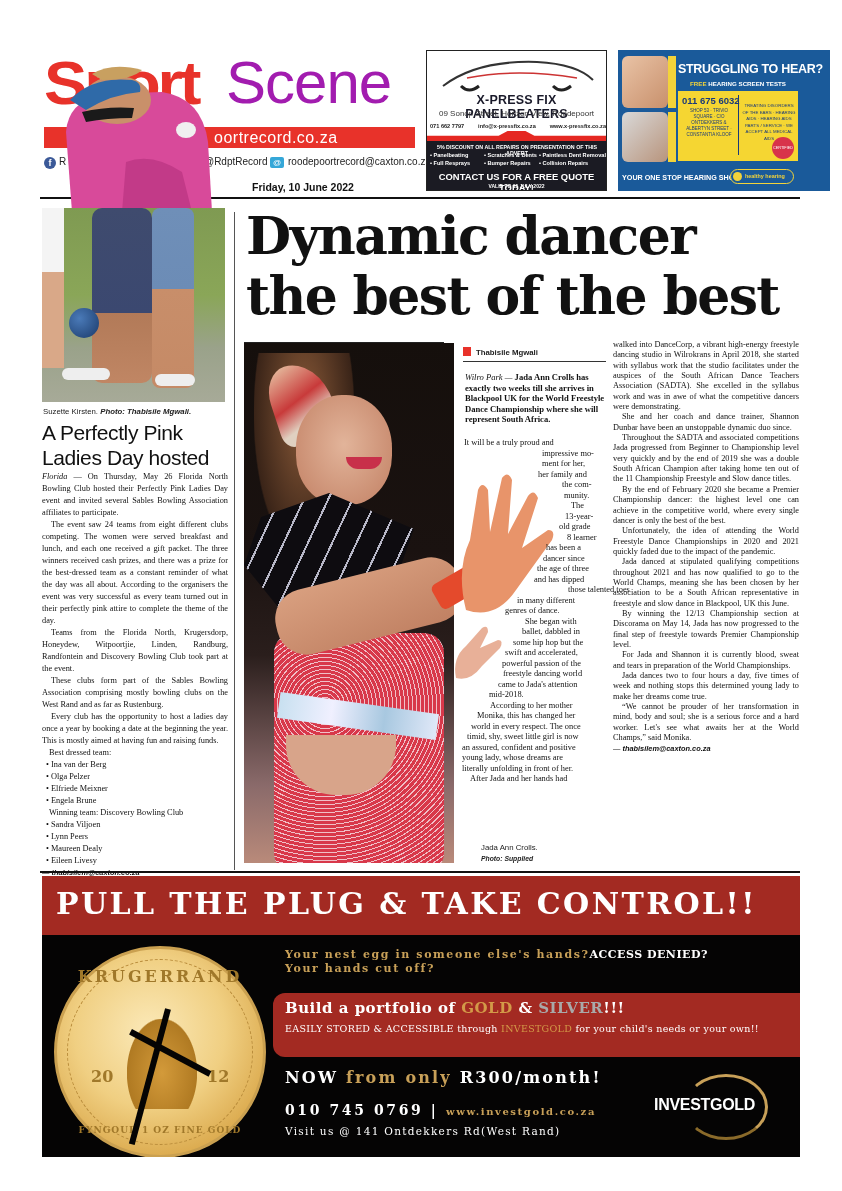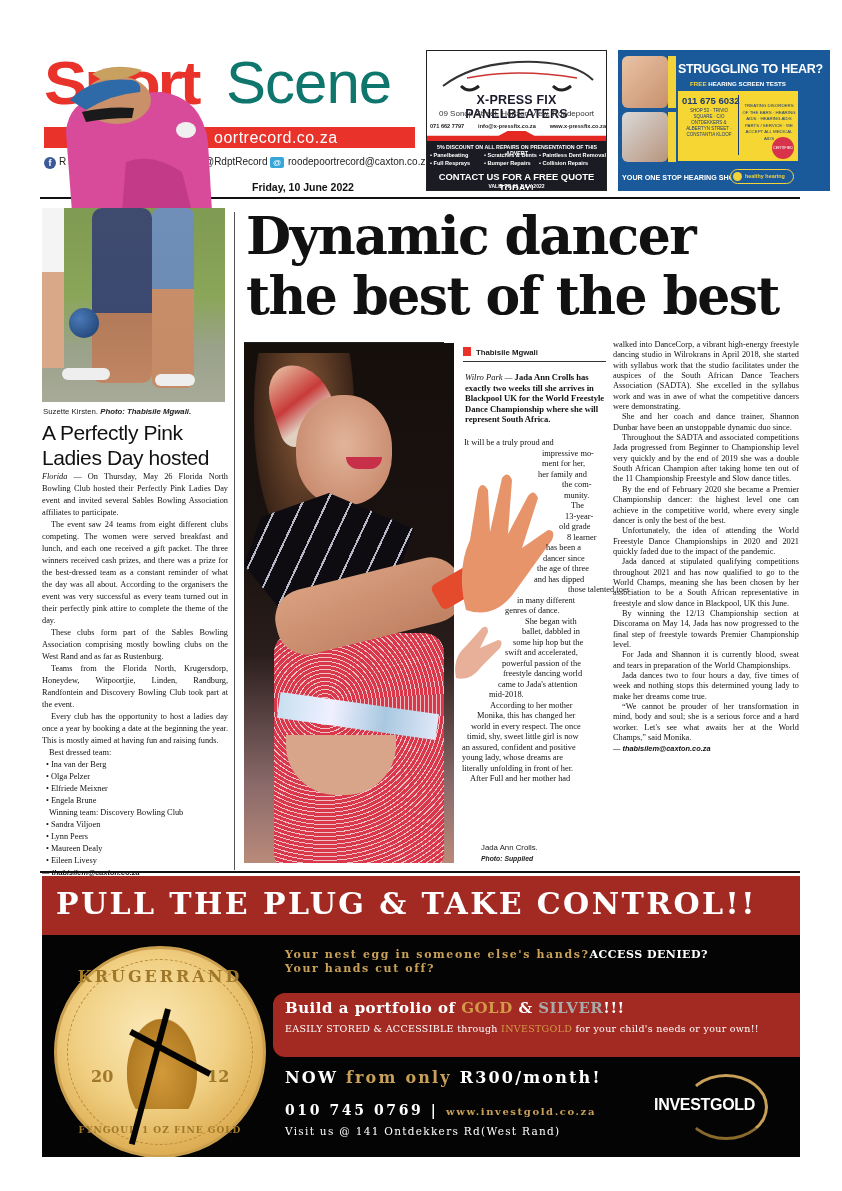--- a/index.html
+++ b/index.html
@@ -3,21 +3,21 @@
 <meta charset="utf-8">
 <style>
   * { box-sizing: border-box; margin: 0; padding: 0; }
   html, body { width: 842px; height: 1191px; background: #fff; overflow: hidden; }
   body { position: relative; font-family: "Liberation Serif", serif; color: #111; }
 
   .abs { position: absolute; }
 
   
   .mast-sport { left: 44px; top: 52px; font-family: "Liberation Sans", sans-serif; font-weight: 900; font-size: 62px; color: #e8322a; letter-spacing: -3px; line-height: 62px; transform: scaleX(1.05); transform-origin: left; }
-  .mast-scene { left: 226px; top: 52px; font-family: "Liberation Sans", sans-serif; font-size: 60px; color: #0f766e; letter-spacing: -1px; line-height: 62px; }
+  .mast-scene { left: 226px; top: 52px; font-family: "Liberation Sans", sans-serif; font-size: 60px; color: #a21caf; letter-spacing: -1px; line-height: 62px; }
   .mast-bar { left: 44px; top: 127px; width: 371px; height: 21px; background: #e8322a; }
   .mast-url { left: 214px; top: 127px; font-family: "Liberation Sans", sans-serif; font-size: 16px; color: #fff; line-height: 21px; letter-spacing: 0.5px; }
   .social-row { left: 44px; top: 156px; width: 375px; height: 16px; font-family: "Liberation Sans", sans-serif; font-size: 10px; color: #222; }
   .fb-icon { left: 0; top: 1px; width: 12px; height: 12px; border-radius: 50%; background: #3b5998; color: #fff; font-size: 9px; font-weight: bold; text-align: center; line-height: 12px; }
   .fb-letter { left: 15px; top: 0; }
   .tw-handle { left: 160px; top: 0; }
   .mail-icon { left: 226px; top: 1px; width: 14px; height: 11px; background: #35a7d8; border-radius: 2px; color: #fff; font-size: 8px; text-align: center; line-height: 11px; }
   .mail-text { left: 244px; top: 0; }
   .date-line { left: 252px; top: 181px; font-family: "Liberation Sans", sans-serif; font-size: 10.5px; font-weight: bold; }
   .mast-rule { left: 40px; top: 197px; width: 760px; height: 2px; background: #111; }
@@ -236,22 +236,22 @@
 
 <div class="abs caption-suz">
   <span>Suzette Kirsten.</span>
   <i>Photo: Thabisile Mgwali.</i>
 </div>
 <div class="abs left-headline">A Perfectly Pink Ladies Day hosted</div>
 
 <div class="abs left-body">
   <p class="first"><span class="dateline">Florida</span><span> — On Thursday, May 26 Florida North Bowling Club hosted their Perfectly Pink Ladies Day event and invited several Sables Bowling Association affiliates to participate.</span></p>
   <p>The event saw 24 teams from eight different clubs competing. The women were served breakfast and lunch, and each one received a gift packet. The three winners received cash prizes, and there was a prize for the best-dressed team as a constant reminder of what the day was all about. According to the organisers the event was very successful as every team turned out in their perfectly pink attire to complete the theme of the day.</p>
+  <p>Teams from the Florida North, Krugersdorp, Honeydew, Witpoortjie, Linden, Randburg, Randfontein and Discovery Bowling Club took part at the event.</p>
   <p>These clubs form part of the Sables Bowling Association comprising mostly bowling clubs on the West Rand and as far as Rustenburg.</p>
-  <p>Teams from the Florida North, Krugersdorp, Honeydew, Witpoortjie, Linden, Randburg, Randfontein and Discovery Bowling Club took part at the event.</p>
   <p>Every club has the opportunity to host a ladies day once a year by booking a date at the beginning the year. This is mostly aimed at having fun and raising funds.</p>
   <p class="plain">Best dressed team:</p>
   <p class="li">• Ina van der Berg</p>
   <p class="li">• Olga Pelzer</p>
   <p class="li">• Elfriede Meixner</p>
   <p class="li">• Engela Brune</p>
   <p class="plain">Winning team: Discovery Bowling Club</p>
   <p class="li">• Sandra Viljoen</p>
   <p class="li">• Lynn Peers</p>
   <p class="li">• Maureen Dealy</p>
@@ -318,21 +318,21 @@
   <div class="mid-line" style="left:503px;top:669px;">freestyle dancing world</div>
   <div class="mid-line" style="left:498px;top:680px;">came to Jada's attention</div>
   <div class="mid-line" style="left:489px;top:690px;">mid-2018.</div>
   <div class="mid-line" style="left:490px;top:701px;">According to her mother</div>
   <div class="mid-line" style="left:477px;top:711px;">Monika, this has changed her</div>
   <div class="mid-line" style="left:471px;top:722px;">world in every respect. The once</div>
   <div class="mid-line" style="left:467px;top:732px;">timid, shy, sweet little girl is now</div>
   <div class="mid-line" style="left:462px;top:743px;">an assured, confident and positive</div>
   <div class="mid-line" style="left:462px;top:753px;">young lady, whose dreams are</div>
   <div class="mid-line" style="left:462px;top:764px;">literally unfolding in front of her.</div>
-  <div class="mid-line" style="left:470px;top:774px;">After Full and her mother had</div>
+  <div class="mid-line" style="left:470px;top:774px;">After Jada and her hands had</div>
 </div>
 
 <div class="abs caption-jada">Jada Ann Crolls.</div>
 <div class="abs caption-photo">Photo: Supplied</div>
 
 <div class="abs right-body">
   <p class="first">walked into DanceCorp, a vibrant high-energy freestyle dancing studio in Wilrokrans in April 2018, she started with syllabus work that the studio facilitates under the auspices of the South African Dance Teachers Association (SADTA). She excelled in the syllabus work and was in awe of what the competitive dancers were demonstrating.</p>
   <p>She and her coach and dance trainer, Shannon Dunbar have been an unstoppable dynamic duo since.</p>
   <p>Throughout the SADTA and associated competitions Jada progressed from Beginner to Championship level very quickly and by the end of 2019 she was a double South African Champion after taking home ten out of the 11 Championship Freestyle and Slow dance titles.</p>
   <p>By the end of February 2020 she became a Premier Championship dancer: the highest level one can achieve in the competitive world, where every single dancer is only the best of the best.</p>

